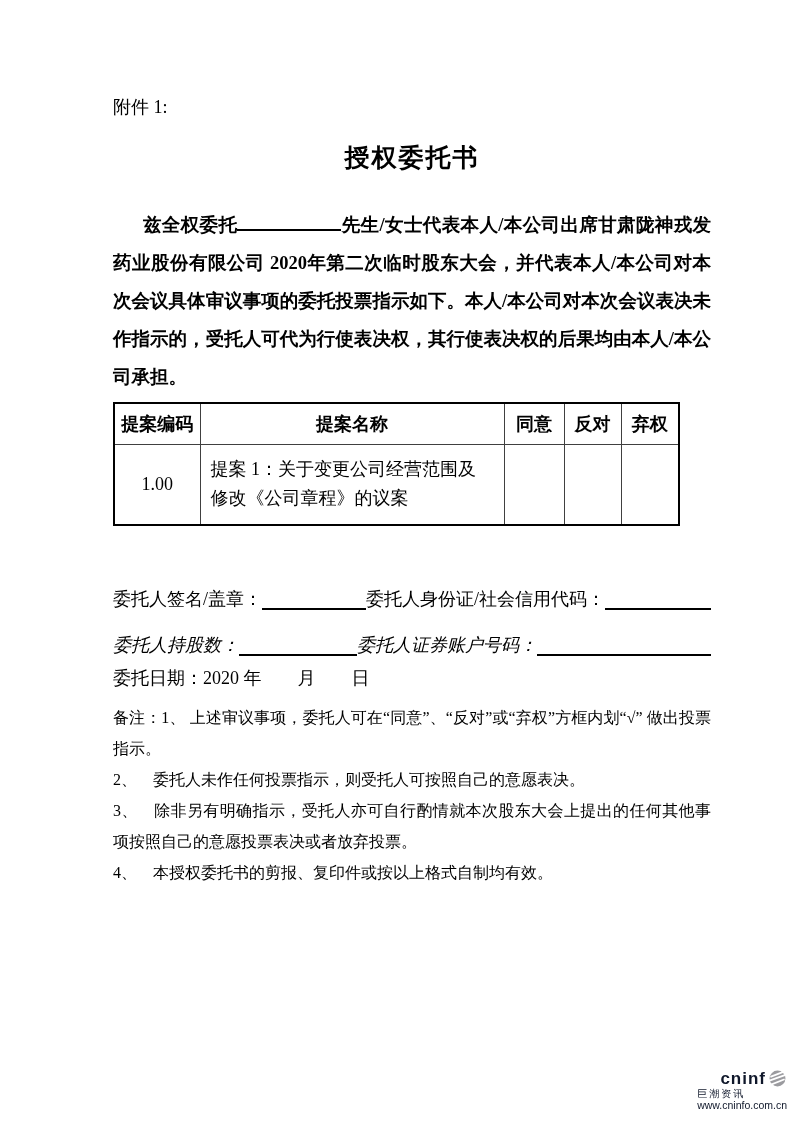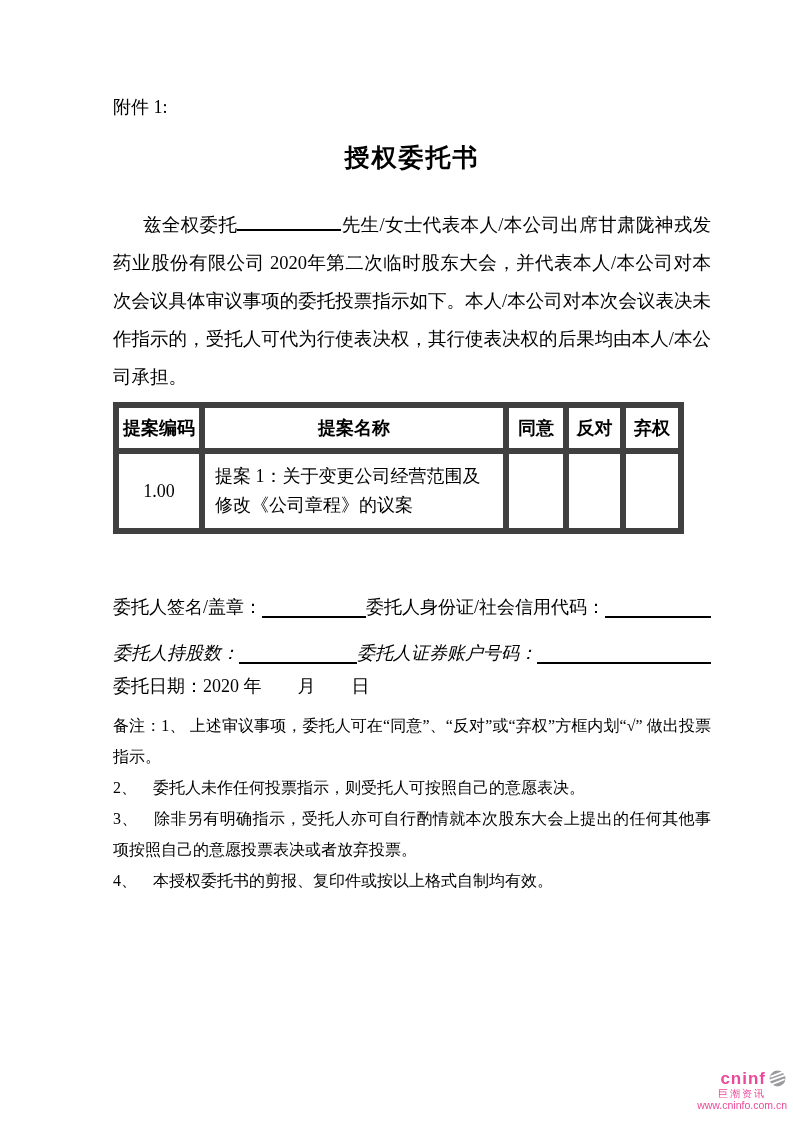--- a/index.html
+++ b/index.html
@@ -25,37 +25,38 @@
     line-height:34px;
     letter-spacing:2px;
   }
 
   .body-para {
     margin:32px 0 0 0;
     font-size:18.5px;
     line-height:38px;
     text-align:justify;
     text-indent:30px;
+    font-weight:bold;
   }
   .blank-inline {
     display:inline-block;
     width:104px;
     height:1em;
     border-bottom:2px solid #000;
     vertical-align:baseline;
   }
 
   table.proposal-table {
     border-collapse:collapse;
     table-layout:fixed;
     width:565px;
     margin-top:6px;
     border:2px solid #000;
   }
-  .proposal-table th, .proposal-table td { border:6px solid #404040; }
+  .proposal-table th, .proposal-table td { border:1px solid #404040; }
   .proposal-table th {
     font-family:"Liberation Sans", sans-serif;
     font-weight:bold;
     font-size:18px;
     height:38px;
     text-align:center;
   }
   .proposal-table td { font-size:18px; }
   .proposal-table tbody tr { height:80px; }
   td.cell-code { text-align:center; }
@@ -83,22 +84,21 @@
   .term-line { font-size:18px; line-height:28px; margin:0; }
   .term-duration { margin-top:40px; }
   .term-date { margin-top:8px; }
 
   .notes { margin-top:10px; }
   .notes p { margin:0; font-size:16px; line-height:31px; text-align:justify; }
 
   .watermark {
     position:absolute;
     right:6px; bottom:10px;
-    text-align:right;
-    color:#ec4899;
+    color:#0f172a;
     font-family:"Liberation Sans", sans-serif;
     line-height:1.1;
   }
   .brand-row { display:flex; align-items:center; justify-content:flex-end; }
   .brand-text { font-size:17px; font-weight:bold; letter-spacing:1px; }
   .brand-cn { font-size:10px; letter-spacing:2px; margin-right:21px; }
   .brand-url { font-size:10.5px; margin-top:1px; }
   .swirl { margin-left:2px; display:block; }
 </style>
 </head>

